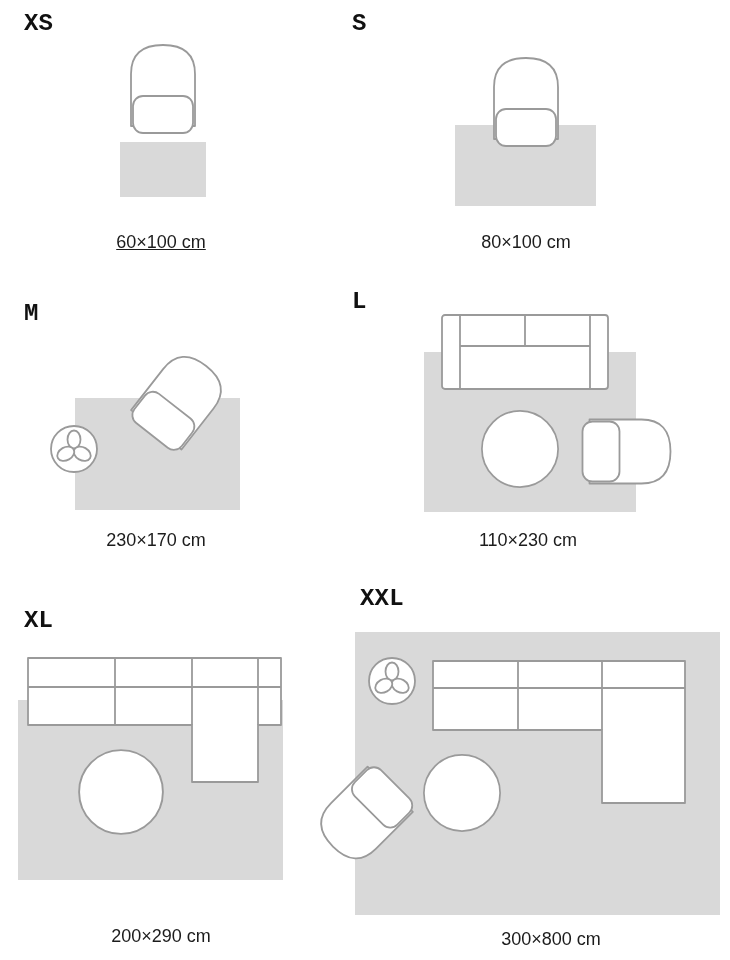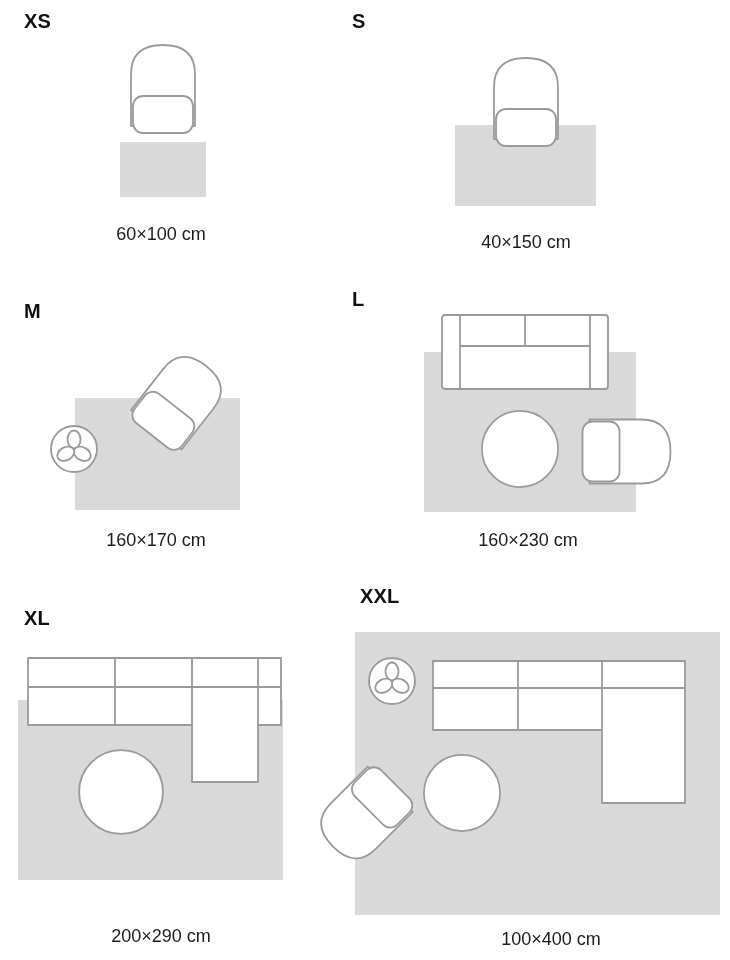--- a/index.html
+++ b/index.html
@@ -1,21 +1,21 @@
 <!DOCTYPE html>
 <html><head>
 <meta charset="utf-8">
 <style>
   html,body{margin:0;padding:0;background:#ffffff;}
   #stage{
     position:relative;width:730px;height:960px;background:#ffffff;
     font-family:"Liberation Sans",sans-serif;color:#111111;overflow:hidden;
   }
   .abs{position:absolute;}
-  .size-label{font-size:20px;font-weight:700;letter-spacing:.2px;z-index:3;}
+  .size-label{font-size:24px;font-weight:700;letter-spacing:.2px;z-index:3;font-family:Liberation Mono, monospace;}
   .caption{font-size:18px;font-weight:400;color:#1c1c1c;text-align:center;width:220px;z-index:3;}
   .rug{background:#d9d9d9;z-index:1;}
   .furn{z-index:2;}
   svg .s{fill:#ffffff;stroke:#9a9a9a;stroke-width:1.8;stroke-linejoin:round;}
   svg .sl{fill:none;stroke:#9a9a9a;stroke-width:1.8;stroke-linecap:butt;}
 </style>
 </head>
 <body>
 
 <div id="stage">
@@ -23,54 +23,54 @@
   <div>
     <div class="abs size-label" style="left:24px;top:10px;">XS</div>
 
     <svg class="abs furn" style="left:118px;top:40px;width:90px;height:95px;" viewBox="0 0 90 95">
       <path class="s" d="M13,86 L13,34 Q13,5 45,5 Q77,5 77,34 L77,86 Z"></path>
       <rect class="s" x="15" y="56" width="60" height="37" rx="10"></rect>
     </svg>
 
     <div class="abs rug" style="left:120px;top:142px;width:86px;height:55px;"></div>
 
-    <div class="abs caption" style="left:51px;top:224px;">60×100 cm</div>
+    <div class="abs caption" style="left:51px;top:232px;text-decoration:underline;">60×100 cm</div>
   </div>
 
   <div>
     <div class="abs size-label" style="left:352px;top:10px;">S</div>
 
     <div class="abs rug" style="left:455px;top:125px;width:141px;height:81px;"></div>
 
     <svg class="abs furn" style="left:481px;top:53px;width:90px;height:95px;" viewBox="0 0 90 95">
       <path class="s" d="M13,86 L13,34 Q13,5 45,5 Q77,5 77,34 L77,86 Z"></path>
       <rect class="s" x="15" y="56" width="60" height="37" rx="10"></rect>
     </svg>
 
-    <div class="abs caption" style="left:416px;top:232px;">40×150 cm</div>
+    <div class="abs caption" style="left:416px;top:232px;">80×100 cm</div>
   </div>
 
   <div>
     <div class="abs size-label" style="left:24px;top:300px;">M</div>
 
     <div class="abs rug" style="left:75px;top:398px;width:165px;height:112px;"></div>
 
     <svg class="abs furn" style="left:135px;top:352px;width:90px;height:95px;transform:rotate(38deg);" viewBox="0 0 90 95">
       <path class="s" d="M13,86 L13,34 Q13,5 45,5 Q77,5 77,34 L77,86 Z"></path>
       <rect class="s" x="15" y="56" width="60" height="37" rx="10"></rect>
     </svg>
 
     <svg class="abs furn" style="left:49px;top:424px;width:50px;height:50px;" viewBox="0 0 50 50">
       <circle class="s" cx="25" cy="25" r="23"></circle>
       <ellipse class="s" cx="25" cy="15.5" rx="6.5" ry="9" transform="rotate(0 25 25)"></ellipse>
       <ellipse class="s" cx="25" cy="15.5" rx="6.5" ry="9" transform="rotate(120 25 25)"></ellipse>
       <ellipse class="s" cx="25" cy="15.5" rx="6.5" ry="9" transform="rotate(240 25 25)"></ellipse>
     </svg>
 
-    <div class="abs caption" style="left:46px;top:530px;">160×170 cm</div>
+    <div class="abs caption" style="left:46px;top:530px;">230×170 cm</div>
   </div>
 
   <div>
     <div class="abs size-label" style="left:352px;top:288px;">L</div>
 
     <div class="abs rug" style="left:424px;top:352px;width:212px;height:160px;"></div>
 
     <svg class="abs furn" style="left:440px;top:313px;width:170px;height:78px;" viewBox="0 0 170 78">
       <rect class="s" x="2" y="2" width="166" height="74" rx="3"></rect>
       <line class="sl" x1="20" y1="2" x2="20" y2="76"></line>
@@ -81,21 +81,21 @@
 
     <svg class="abs furn" style="left:480px;top:409px;width:80px;height:80px;" viewBox="0 0 84 84">
       <circle class="s" cx="42" cy="42" r="40"></circle>
     </svg>
 
     <svg class="abs furn" style="left:583px;top:404px;width:90px;height:95px;transform:rotate(90deg);" viewBox="0 0 90 95">
       <path class="s" d="M13,86 L13,34 Q13,5 45,5 Q77,5 77,34 L77,86 Z"></path>
       <rect class="s" x="15" y="56" width="60" height="37" rx="10"></rect>
     </svg>
 
-    <div class="abs caption" style="left:418px;top:530px;">160×230 cm</div>
+    <div class="abs caption" style="left:418px;top:530px;">110×230 cm</div>
   </div>
 
   <div>
     <div class="abs size-label" style="left:24px;top:607px;">XL</div>
 
     <div class="abs rug" style="left:18px;top:700px;width:265px;height:180px;"></div>
 
     <svg class="abs furn" style="left:25px;top:655px;width:259px;height:130px;" viewBox="0 0 259 130">
       <path class="s" d="M3,3 L256,3 L256,70 L233,70 L233,127 L167,127 L167,70 L3,70 Z"></path>
       <line class="sl" x1="3" y1="32" x2="256" y2="32"></line>
@@ -132,16 +132,16 @@
 
     <svg class="abs furn" style="left:422px;top:753px;width:80px;height:80px;" viewBox="0 0 84 84">
       <circle class="s" cx="42" cy="42" r="40"></circle>
     </svg>
 
     <svg class="abs furn" style="left:318px;top:769px;width:90px;height:95px;transform:rotate(-135deg);" viewBox="0 0 90 95">
       <path class="s" d="M13,86 L13,34 Q13,5 45,5 Q77,5 77,34 L77,86 Z"></path>
       <rect class="s" x="15" y="56" width="60" height="37" rx="10"></rect>
     </svg>
 
-    <div class="abs caption" style="left:441px;top:929px;">100×400 cm</div>
+    <div class="abs caption" style="left:441px;top:929px;">300×800 cm</div>
   </div>
 
 </div>
 
 </body></html>

